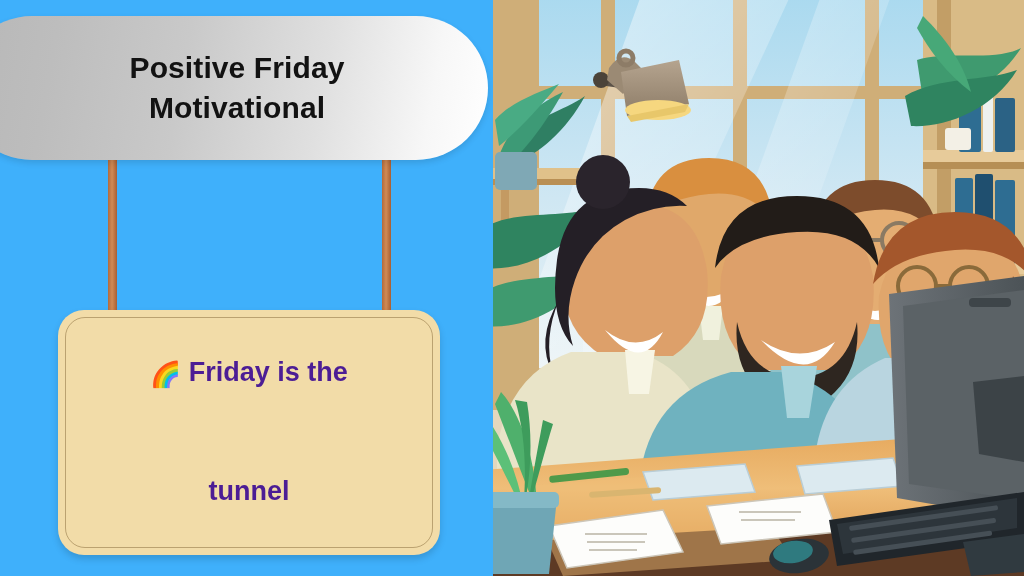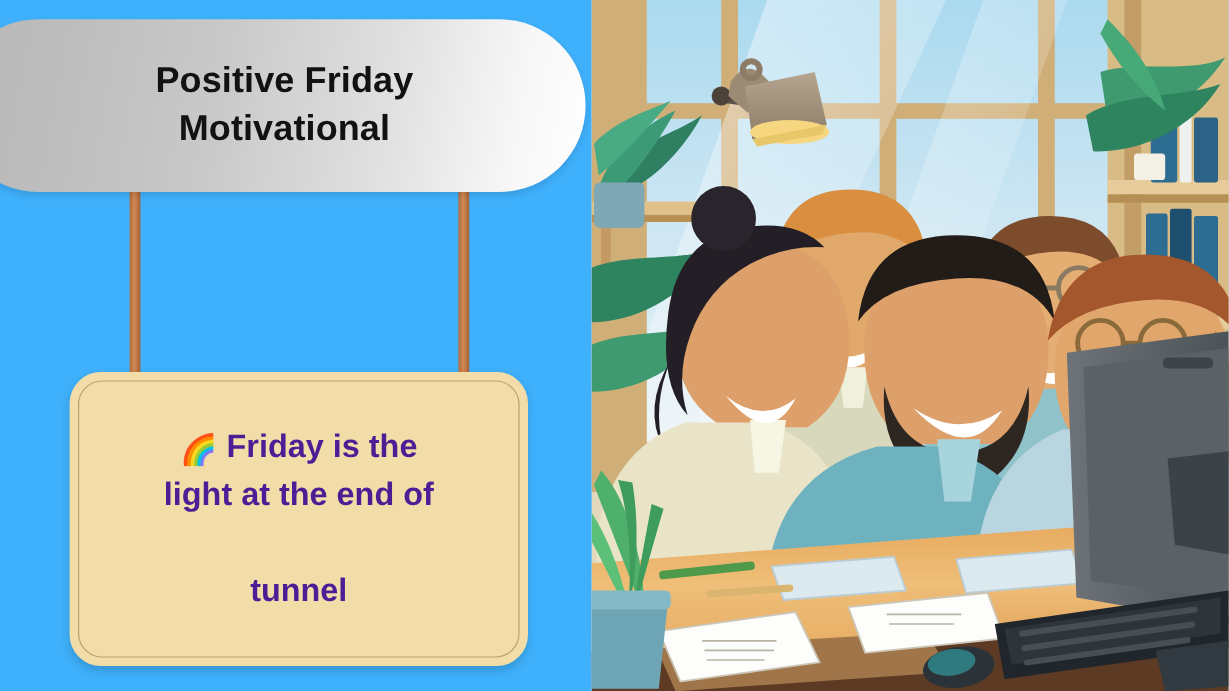--- a/index.html
+++ b/index.html
@@ -74,21 +74,21 @@
     <div class="banner">
       <div class="banner-text">
         <span>Positive Friday Motivational</span><br>
       </div>
     </div>
 
     <div class="quote-card">
       <div class="quote-text">
         <span class="rainbow">🌈</span>
         <span>Friday is the</span><br>
-        <span>light at the end of</span><br>
+        <br>
         <br>
         <span>tunnel</span>
       </div>
     </div>
 
   </div>
 
   <div class="illustration">
     <svg viewBox="0 0 531 576" xmlns="http://www.w3.org/2000/svg" role="img">
       <defs>

